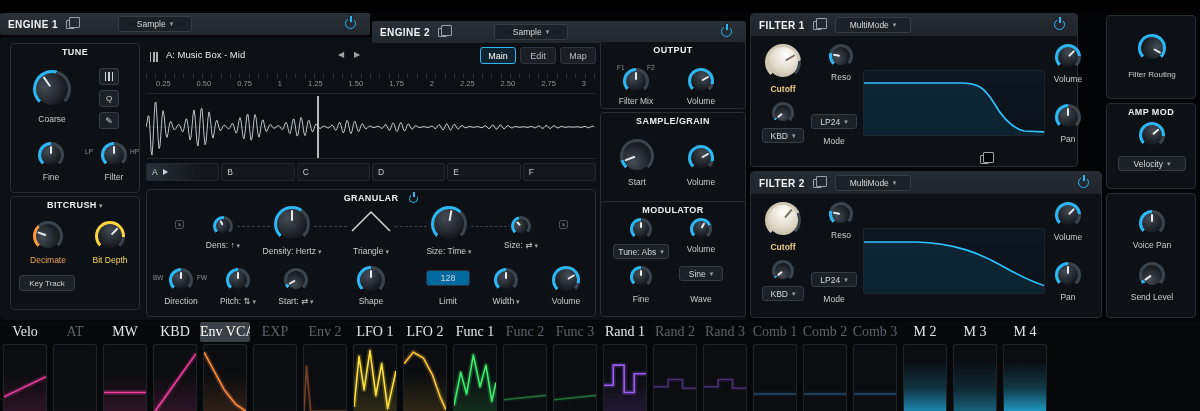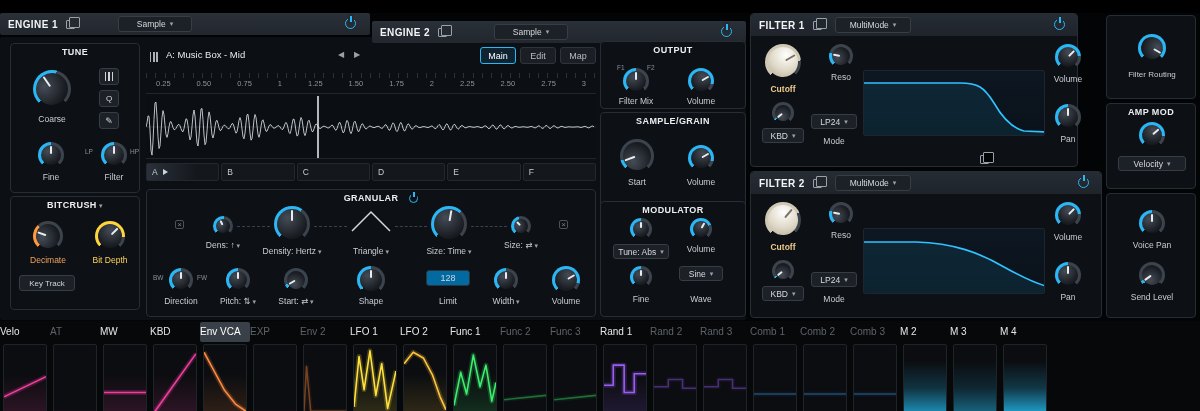--- a/index.html
+++ b/index.html
@@ -46,21 +46,21 @@
 .segs{position:absolute;display:flex;gap:2px;}
 .seg{flex:1;background:#14181d;border:1px solid #23282f;border-radius:2px;display:flex;align-items:center;gap:5px;padding:0 5px;color:#c6ccd2;font-size:8.5px;}
 .seg.first{background:linear-gradient(90deg,#2a313a,#14181d 70%);}
 .tri{width:0;height:0;border-left:5px solid #ced5da;border-top:3.5px solid transparent;border-bottom:3.5px solid transparent;display:inline-block;}
 .fpanel{position:absolute;background:#0d1015;border:1px solid #272d34;border-radius:4px;}
 .fhdr{position:absolute;left:0;top:0;right:0;height:22px;background:linear-gradient(#262c34,#1f242b);display:flex;align-items:center;gap:8px;padding:0 8px;border-radius:3px 3px 0 0;}
 .fdisplay{position:absolute;background:linear-gradient(#0d1722,#0a1119);border:1px solid #1c2530;border-radius:2px;overflow:hidden;}
 .fdisplay svg{position:absolute;inset:0;}
 .mod-strip{position:absolute;left:0;top:308px;width:1200px;height:103px;background:#07080a;display:flex;padding-top:1px;}
 .mcell{width:50px;flex:0 0 50px;display:flex;flex-direction:column;}
-.mlabel{height:20px;line-height:20px;text-align:left;font-size:10px;color:#5c636a;white-space:nowrap;overflow:hidden;}
+.mlabel{height:20px;line-height:20px;text-align:center;font-size:14px;color:#5c636a;white-space:nowrap;overflow:hidden;font-family:Liberation Serif, serif;}
 .mlabel.on{color:#e4e7ea;}
 .mlabel.sel{background:#3a4047;color:#fff;border-radius:2px;}
 .mdisp{position:relative;margin:2px 3px 0;height:74px;background:#0b0d10;border:1px solid #1f242a;border-radius:2px;overflow:hidden;}
 .mdisp svg{position:absolute;inset:0;width:100%;height:100%;}
 .mfill{position:absolute;inset:0;}
 </style>
 </head>
 <body>
 
 <div class="app">

